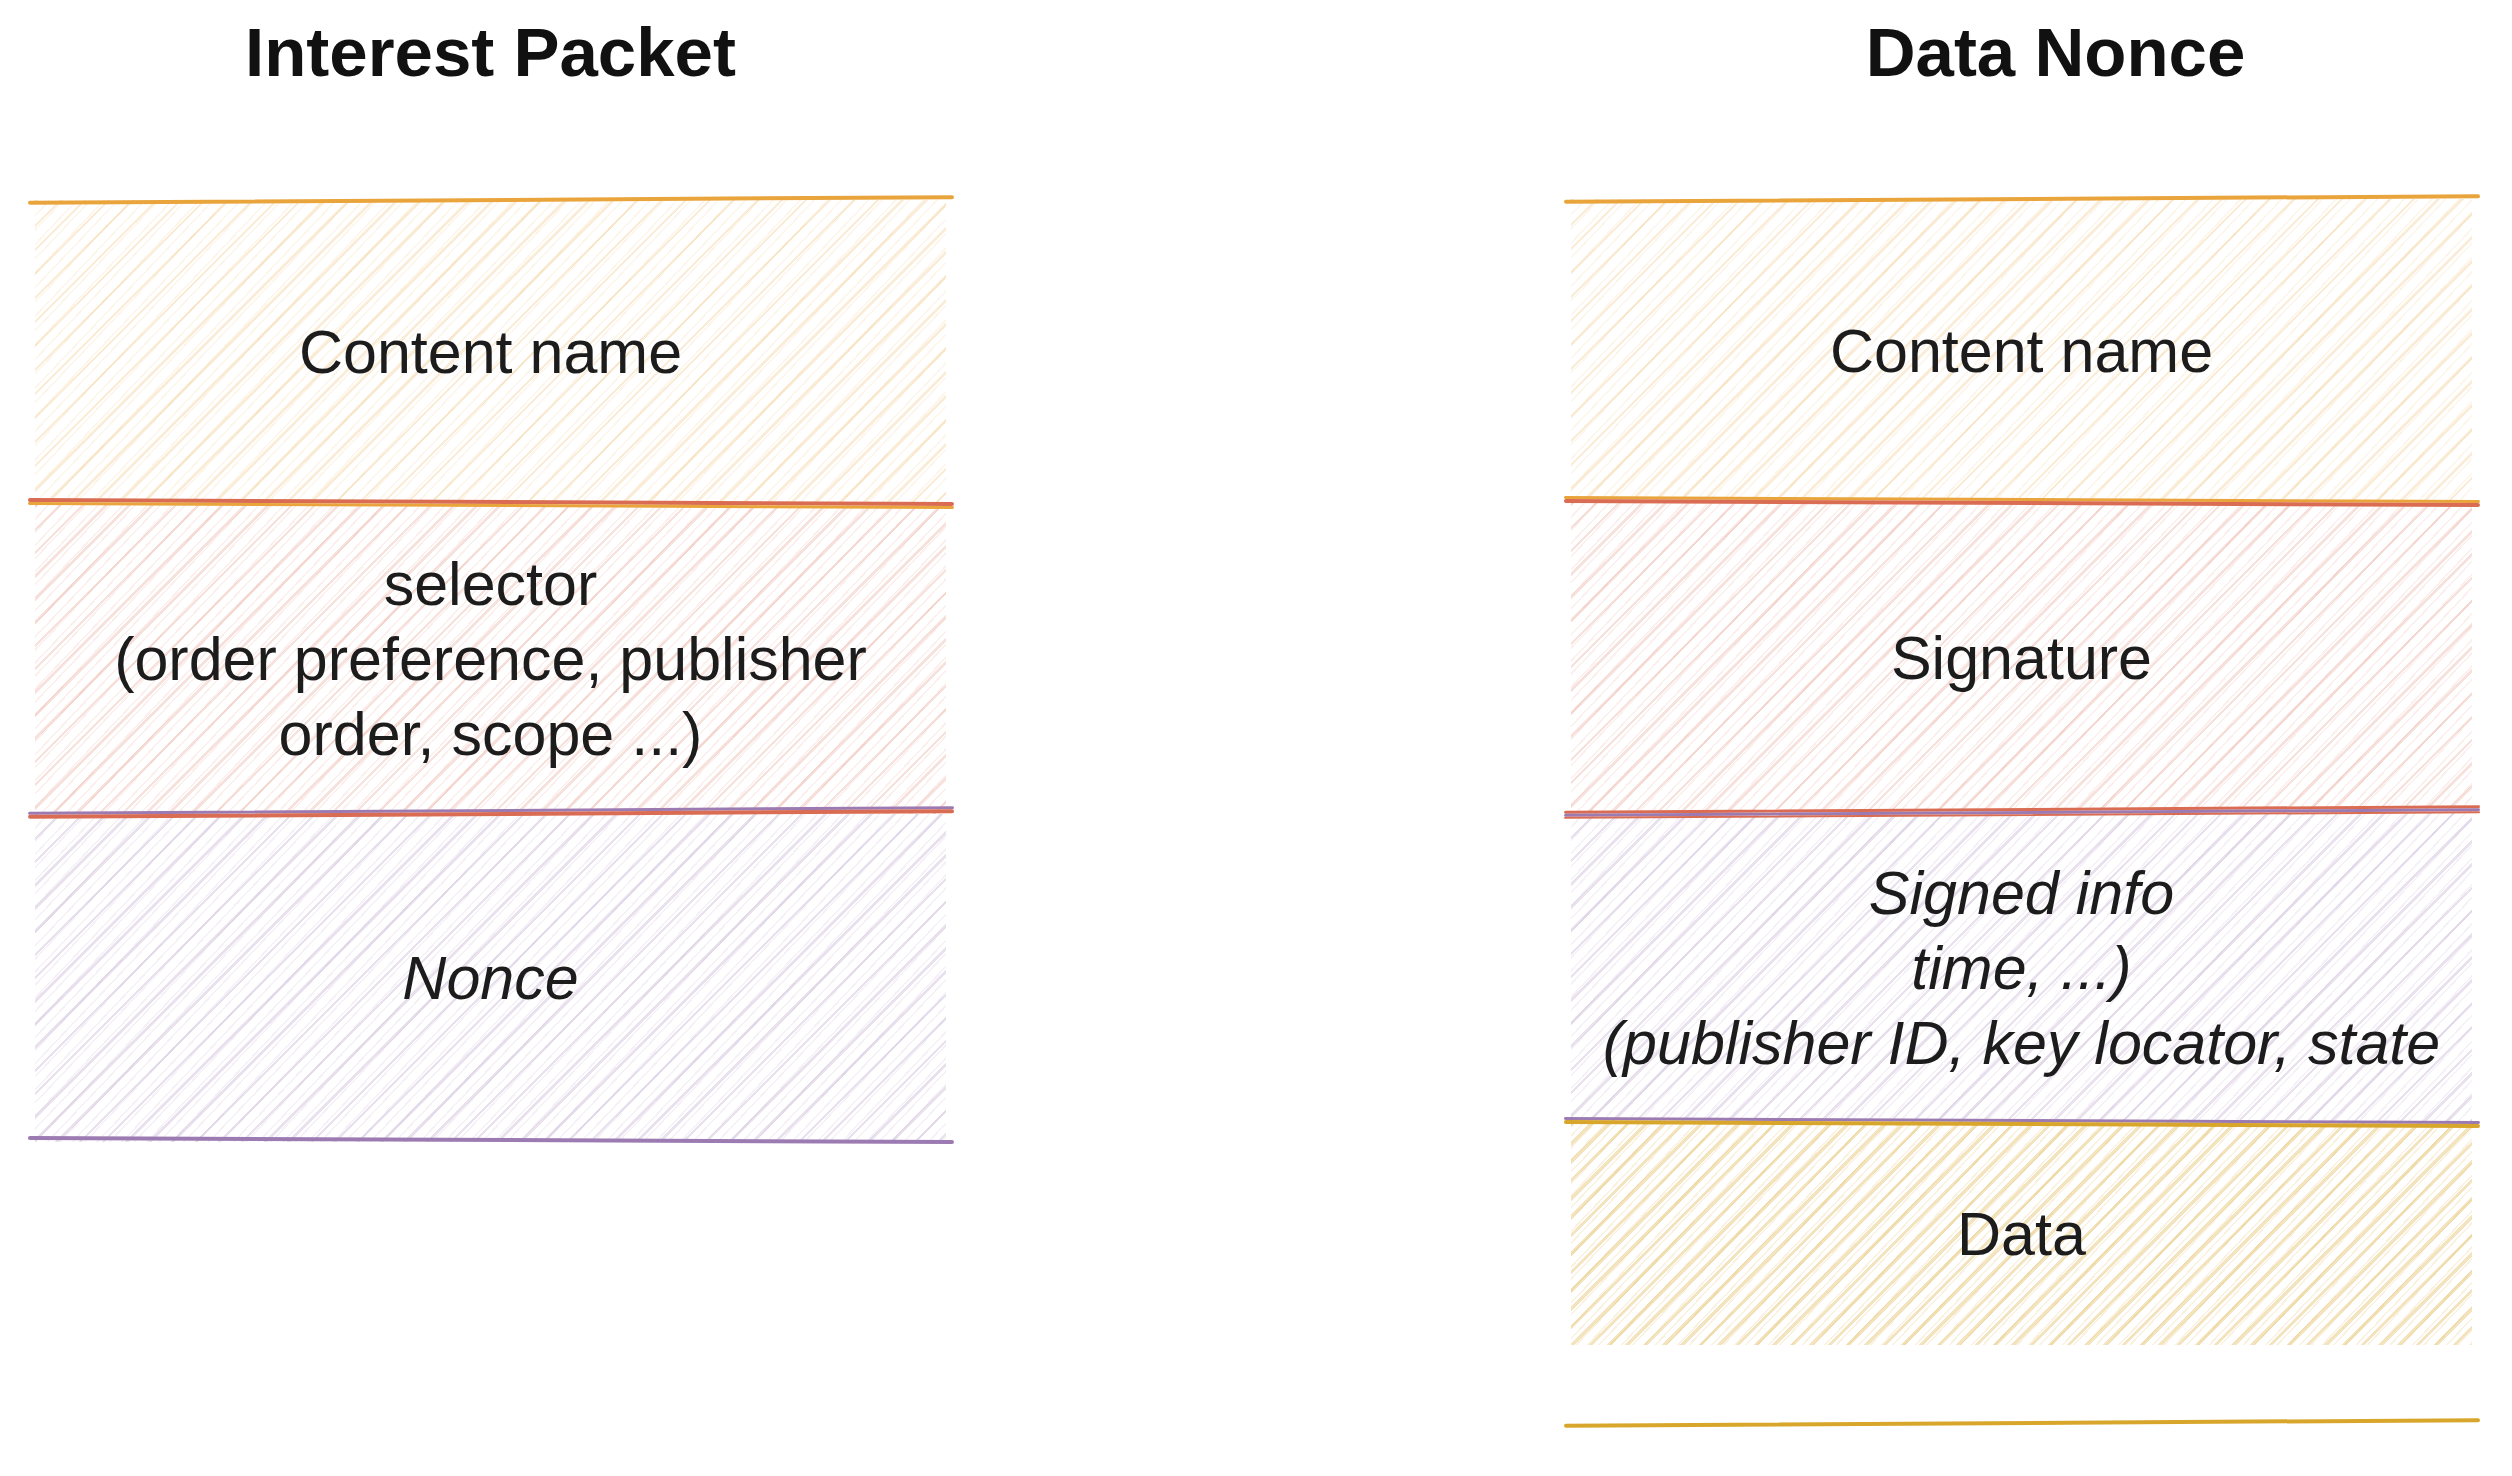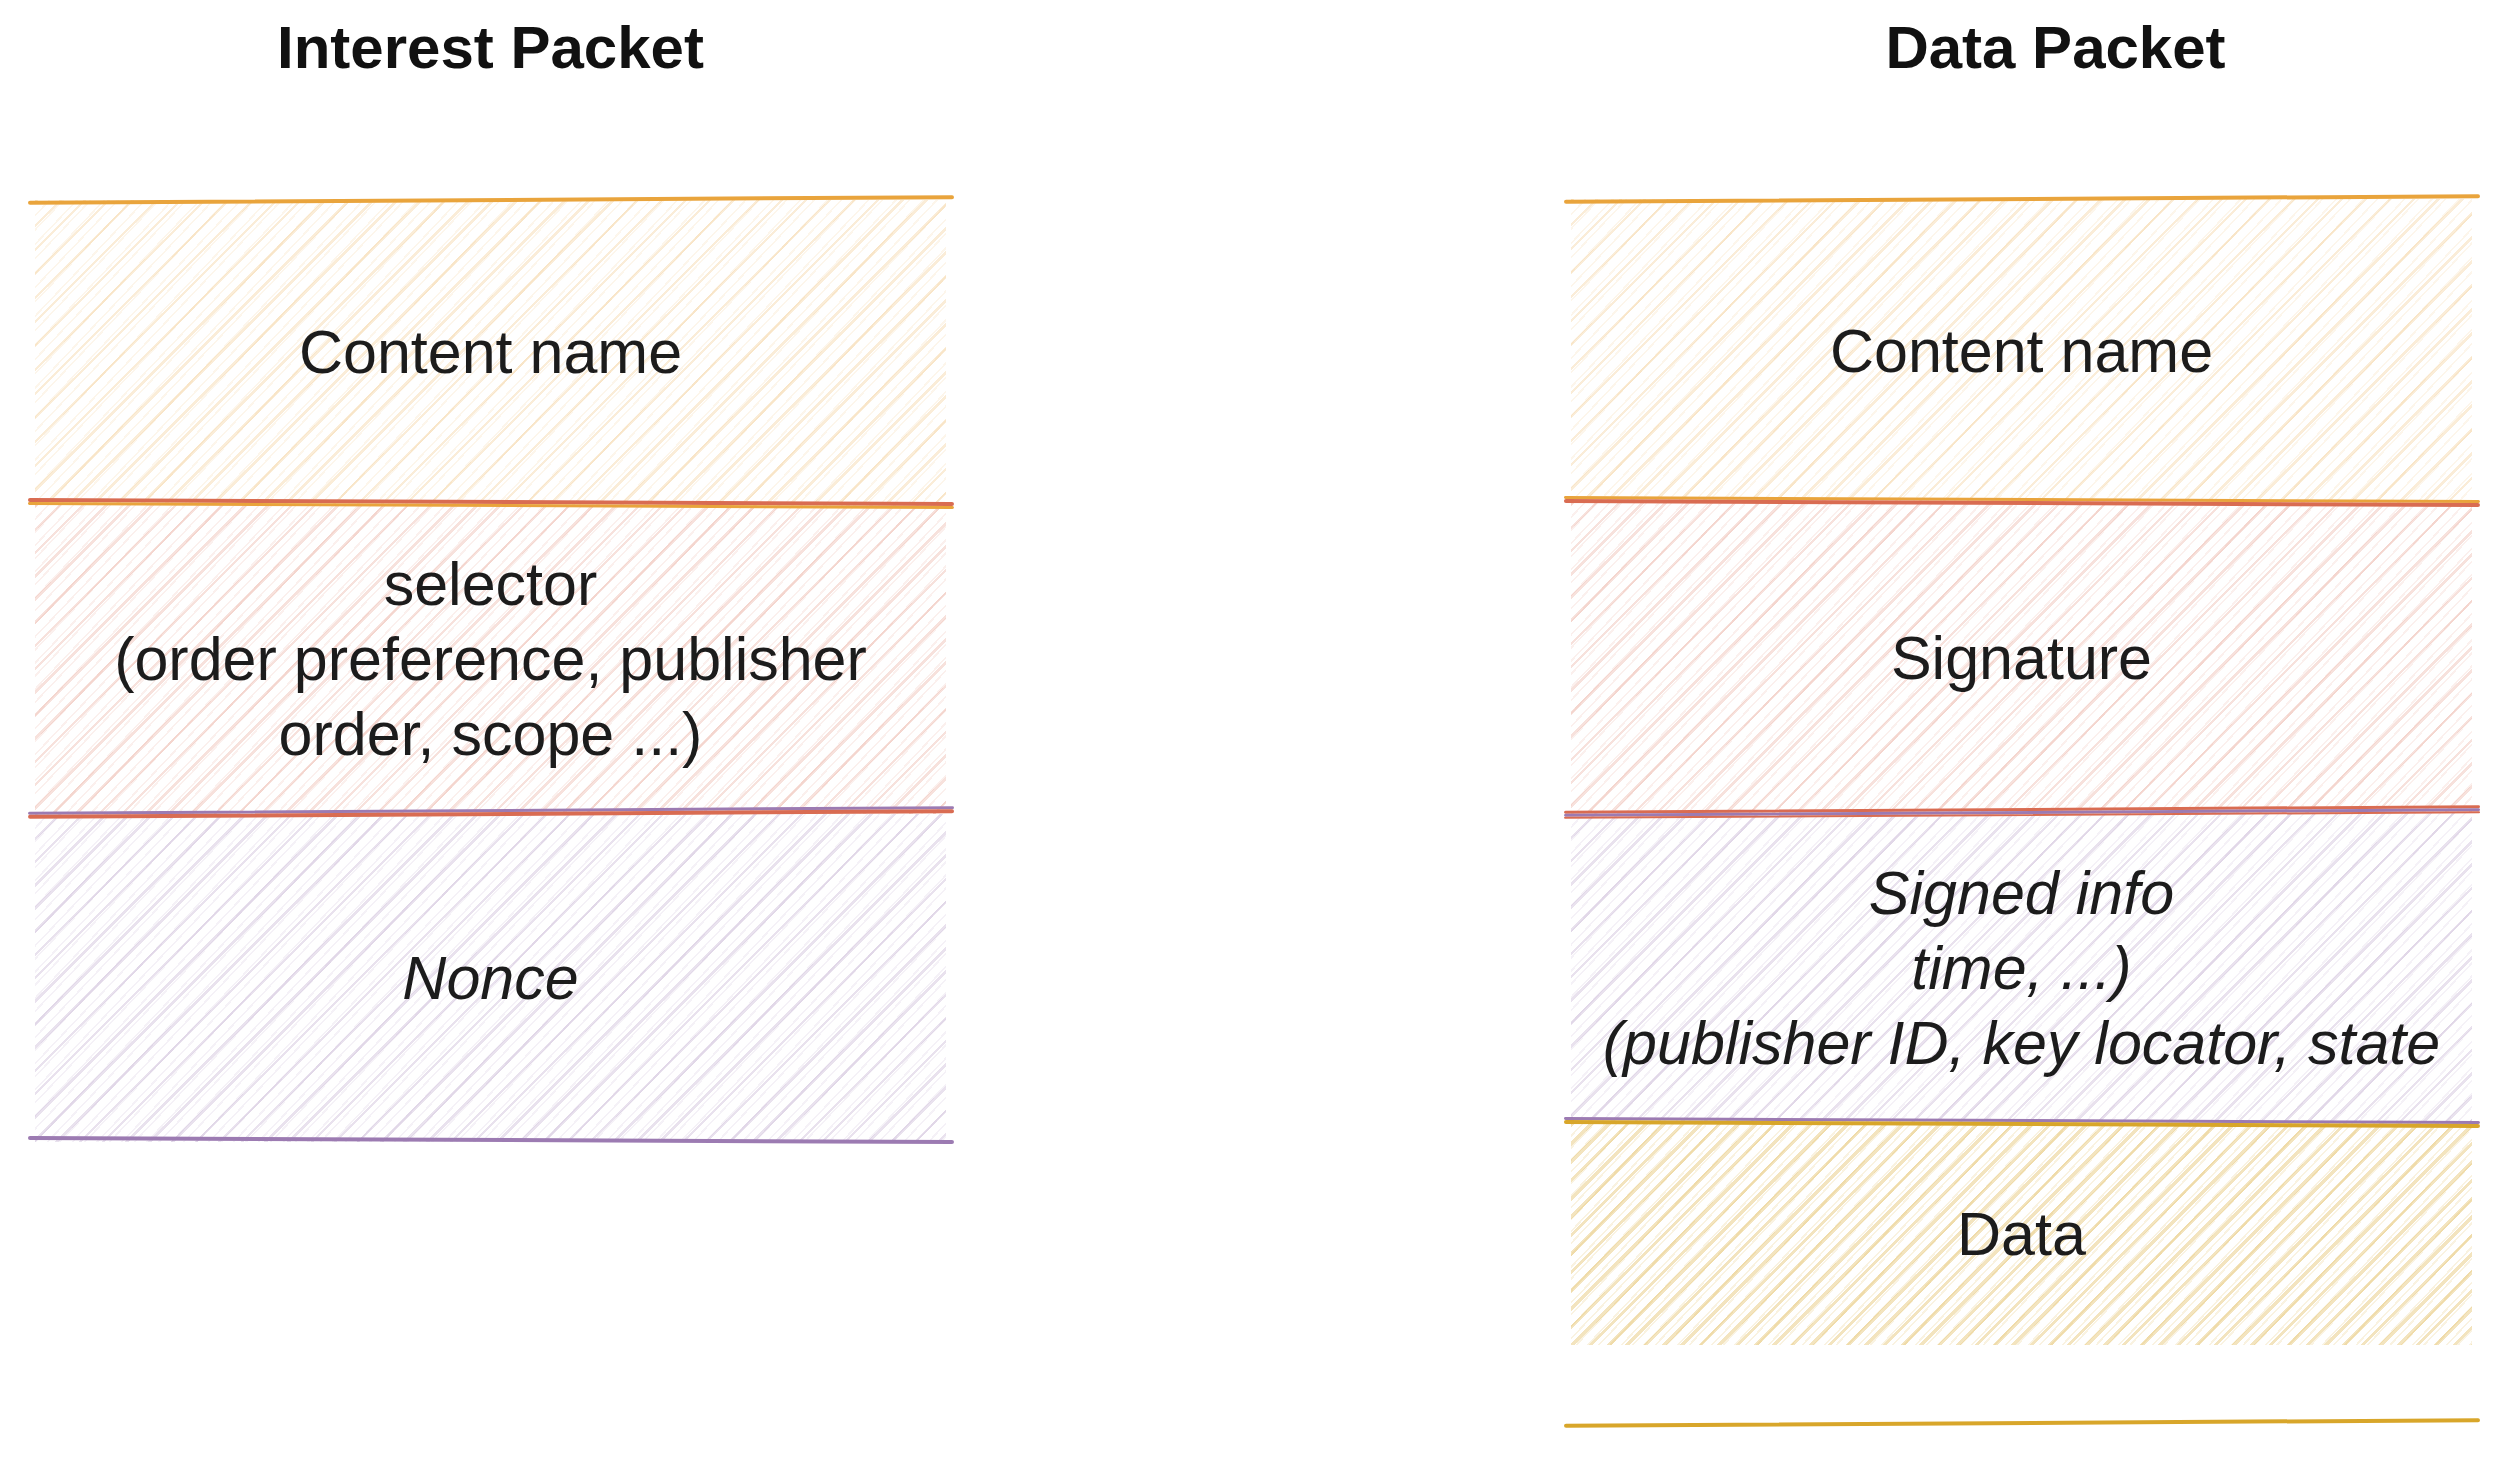--- a/index.html
+++ b/index.html
@@ -5,21 +5,21 @@
   html,body{margin:0;padding:0;background:#ffffff;}
   .canvas{
     position:relative;width:2512px;height:1477px;background:#fff;
     font-family:"Liberation Sans",sans-serif;overflow:hidden;
   }
   .packet{position:absolute;top:0;}
   .packet.interest{left:35px;width:911px;}
   .packet.data{left:1571px;width:901px;}
   .title{
     position:absolute;top:13px;left:0;right:0;margin:0;
-    text-align:center;font-size:60px;font-weight:bold;color:#111;
+    text-align:center;font-size:69px;font-weight:bold;color:#111;
     white-space:nowrap;letter-spacing:0;
   }
   .packet.data .title{transform:translateX(34px);}
   .box{position:absolute;left:0;}
   .packet.interest .box{top:200px;width:911px;height:942px;}
   .packet.data .box{top:199px;width:901px;height:1226px;}
   .sec{
     position:relative;display:flex;align-items:center;justify-content:center;
     width:100%;
   }
@@ -119,21 +119,21 @@
         <i class="bar purple h3"></i>
           <i class="bar red h5"></i>
       </div>
       <div class="rule r-bottom tilt-dn">
         <i class="bar purple h5"></i>
       </div>
     </div>
   </section>
 
   <section class="packet data">
-    <h1 class="title">Data Packet</h1>
+    <h1 class="title">Data Nonce</h1>
 
     <div class="box">
 
       <div class="sec s0 hatch-orange">
         <div class="sec-text">
             <div>Content name</div>
           </div>
       </div>
       <div class="sec s1 hatch-red">
         <div class="sec-text">

